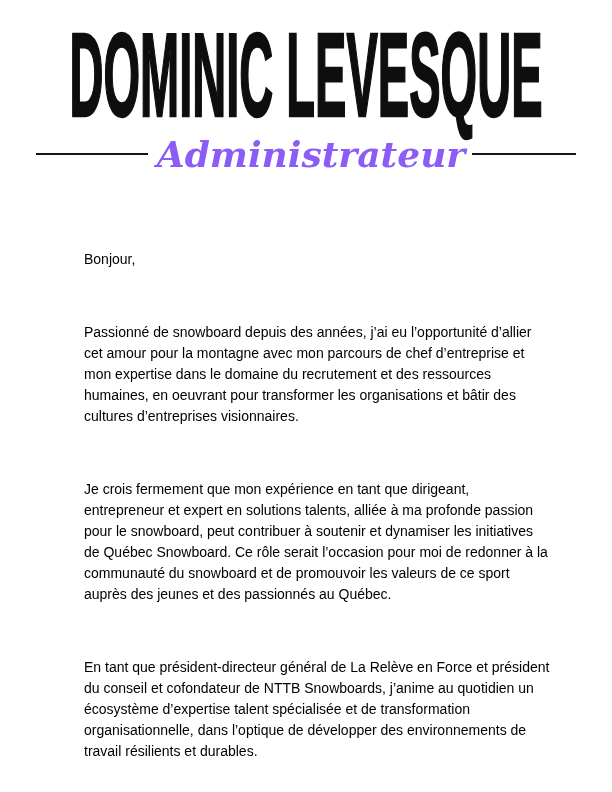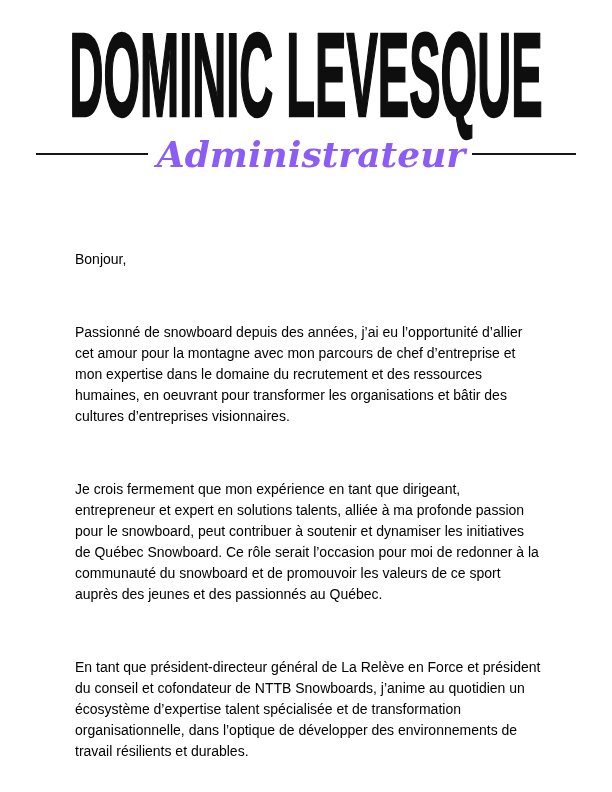--- a/index.html
+++ b/index.html
@@ -57,21 +57,21 @@
   .letter {
     position: absolute;
     left: 72px;
     top: 207px;
     width: 484px;
     font-size: 14px;
     line-height: 21px;
     color: #000000;
     white-space: pre; 
   }
-  .letter p { margin: 0 0 10px 3px; }
+  .letter p { margin: 0 0 10px 12px; }
 </style>
 </head>
 <body>
 
 <div class="page">
 
   <svg class="title-svg" width="612" height="100">
     <text x="306" y="88" text-anchor="middle" textLength="473" lengthAdjust="spacingAndGlyphs">DOMINIC LEVESQUE</text>
   </svg>
 

